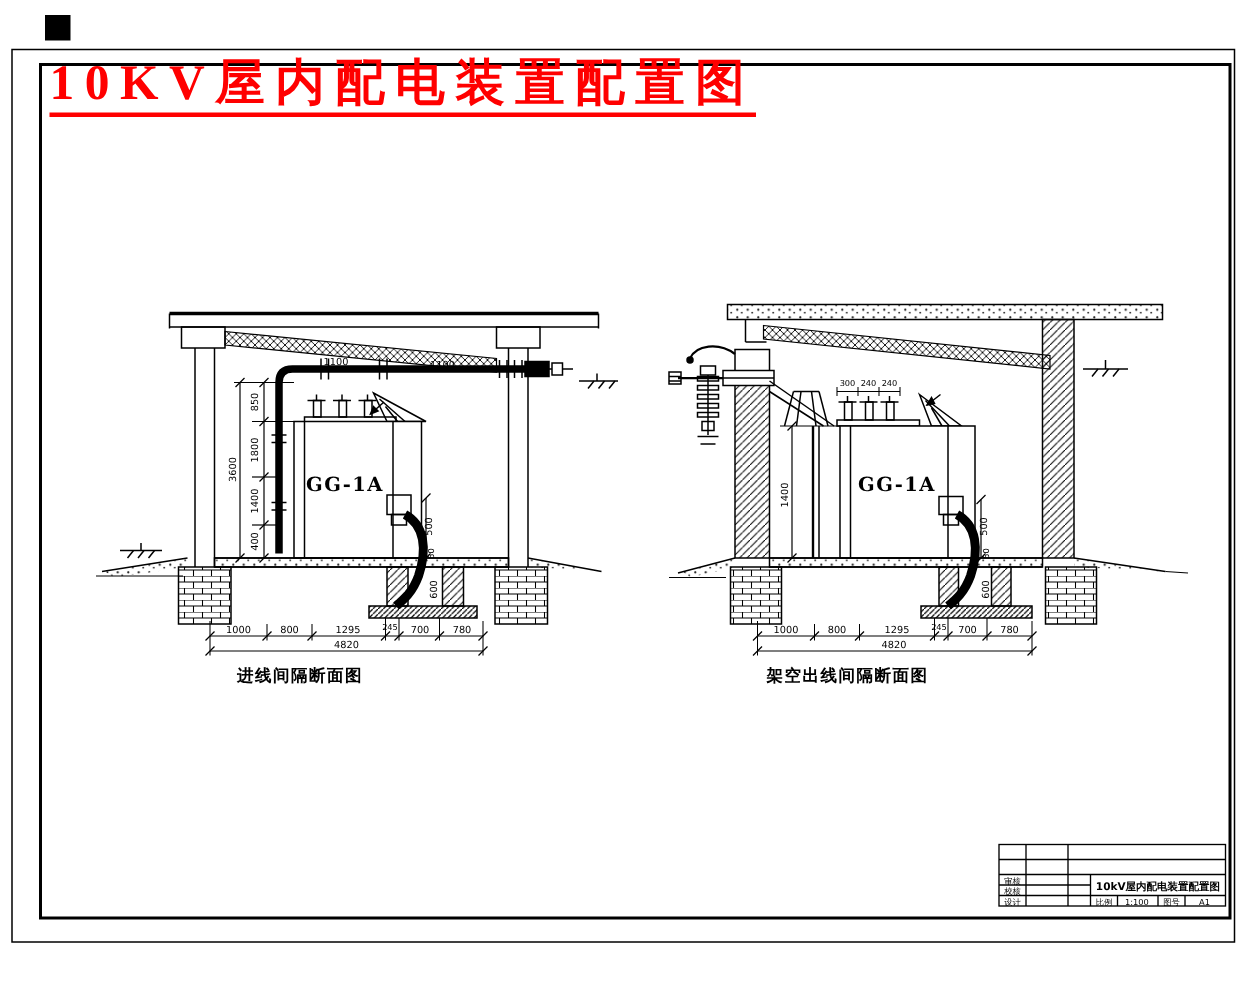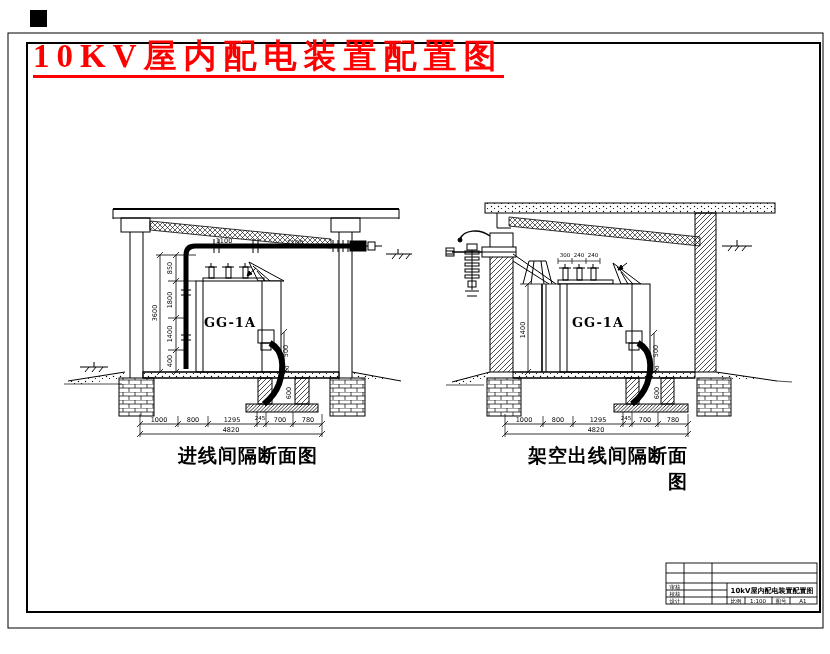--- a/index.html
+++ b/index.html
@@ -3,22 +3,22 @@
 <meta charset="utf-8">
 <style>
   html,body{margin:0;padding:0;background:#ffffff;}
   #sheet{position:relative;width:830px;height:654px;background:#ffffff;overflow:hidden;
          font-family:"Liberation Serif", serif;}
   #linework{position:absolute;left:0;top:0;}
   .red-title{position:absolute;left:33px;top:40px;color:#ff0000;font-weight:bold;
              font-size:33px;letter-spacing:7px;line-height:1.0;white-space:nowrap;
              border-bottom:3px solid #ff0000;padding-bottom:2px;
              font-family:"Liberation Serif", serif;}
-  .caption{position:absolute;width:160px;text-align:right;font-weight:bold;
-           font-size:19px;color:#000;font-family:"Liberation Serif", serif;letter-spacing:1px;}
+  .caption{position:absolute;width:160px;text-align:left;font-weight:bold;
+           font-size:11px;color:#000;font-family:"Liberation Serif", serif;letter-spacing:1px;}
   svg text{font-family:"DejaVu Sans", sans-serif;fill:#000;}
   .dim{font-size:6.5px;}
   .dim-sm{font-size:5.5px;}
   .cab{font-size:13px;font-weight:bold;font-family:"DejaVu Serif", serif;letter-spacing:1px;}
   .tb{font-size:5.5px;}
   .tbt{font-size:7px;font-weight:bold;}
 </style>
 </head>
 <body>
 
@@ -384,15 +384,15 @@
     <text x="736" y="603" class="tb" text-anchor="middle" stroke="none">比例</text>
     <text x="758" y="603" class="tb" text-anchor="middle" stroke="none">1:100</text>
     <text x="781" y="603" class="tb" text-anchor="middle" stroke="none">图号</text>
     <text x="803" y="603" class="tb" text-anchor="middle" stroke="none">A1</text>
   </g>
 </svg>
 
   <div class="red-title">10KV屋内配电装置配置图</div>
 
   <div class="caption" style="left:158px;top:443px;">进线间隔断面图</div>
-  <div class="caption" style="left:528px;top:443px;">架空出线间隔断面图</div>
+  <div class="caption" style="left:511px;top:443px;">架空出线间隔断面图</div>
 
 </div>
 
 </body></html>

